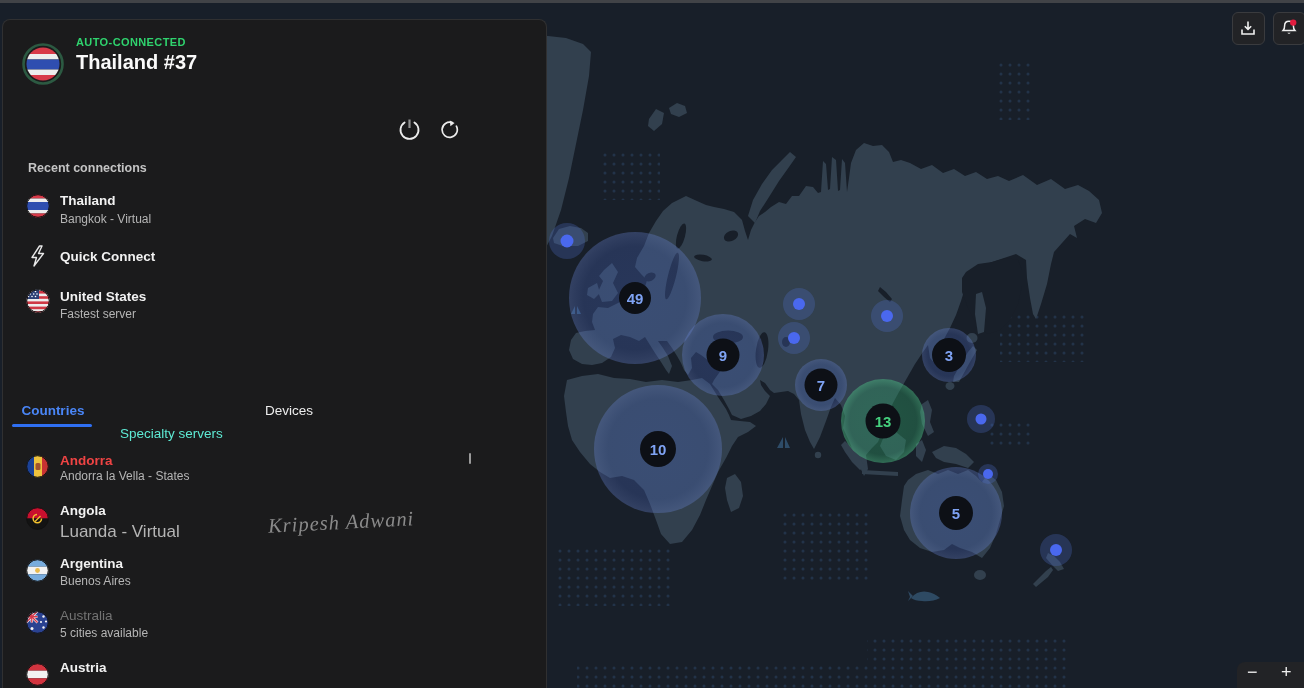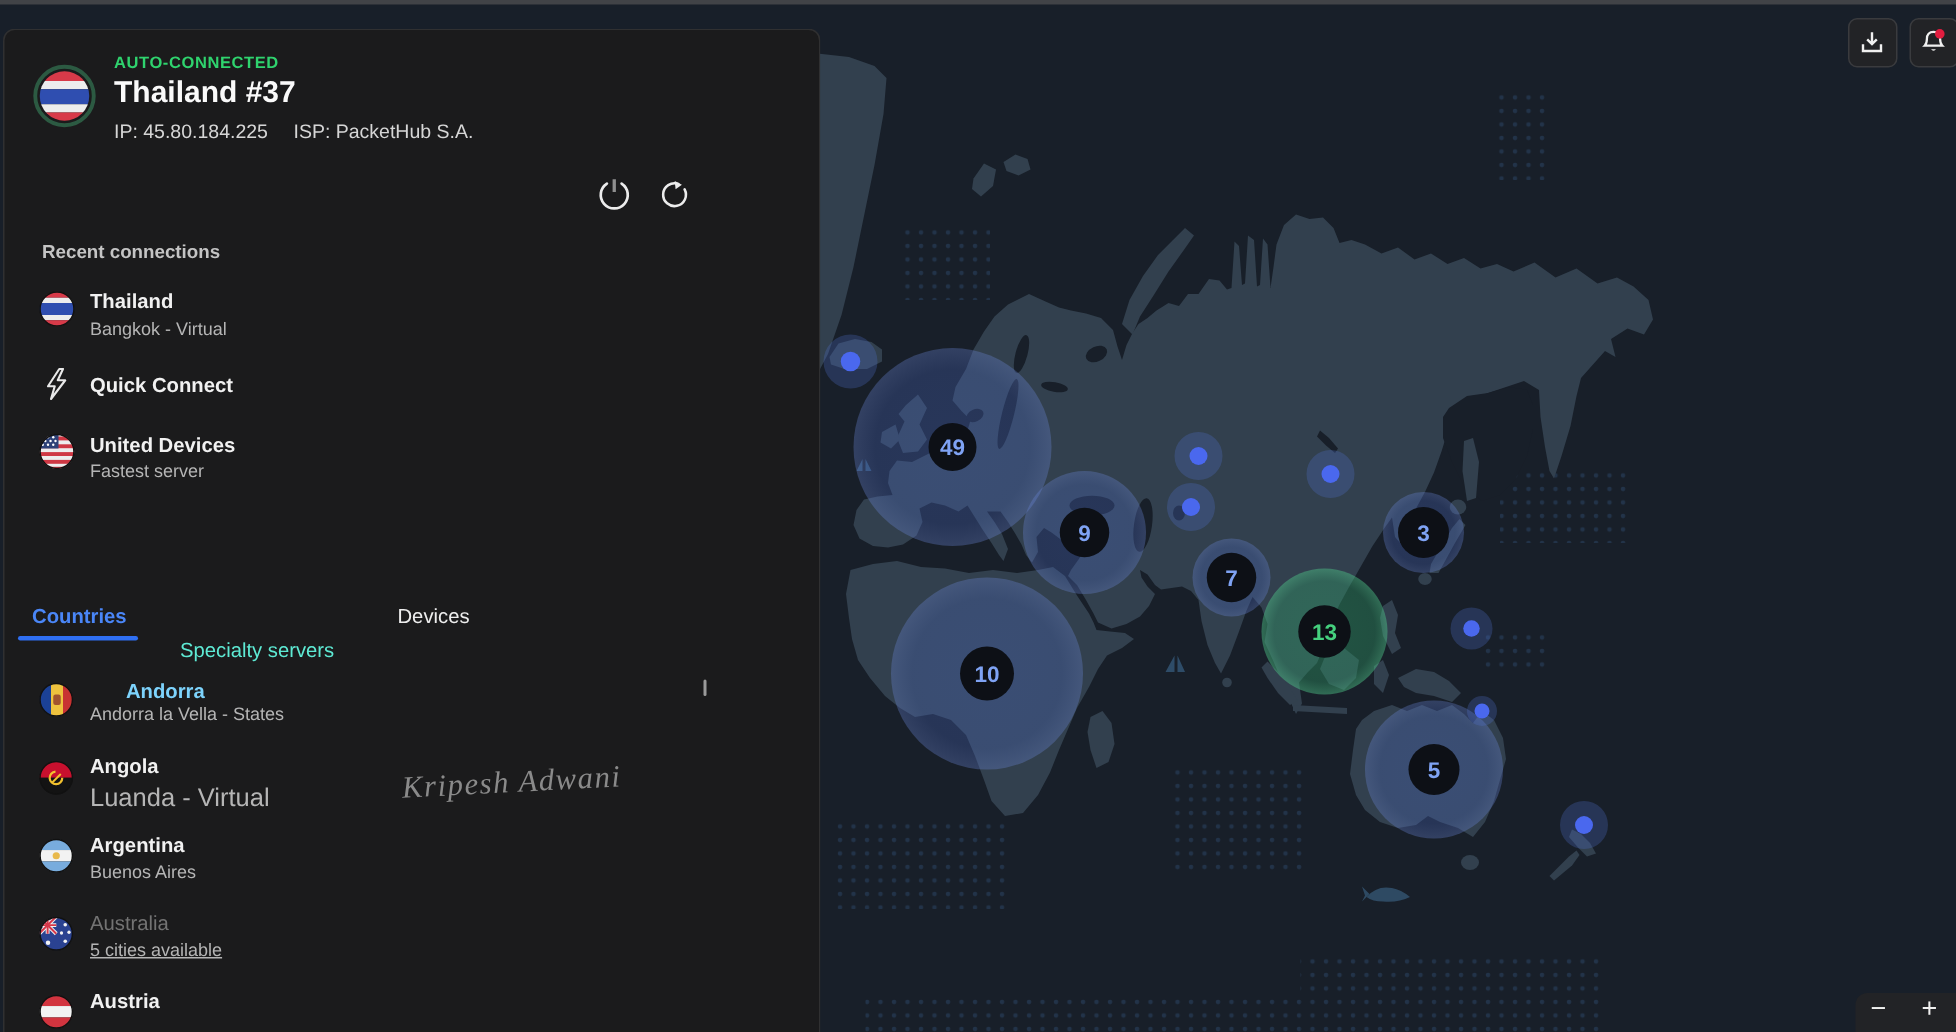--- a/index.html
+++ b/index.html
@@ -195,21 +195,20 @@
     <g clip-path="url(#thflag)">
       <rect x="4" y="5" width="36" height="7" fill="#d83a49"></rect>
       <rect x="4" y="12" width="36" height="5.5" fill="#ededed"></rect>
       <rect x="4" y="17.5" width="36" height="10" fill="#2f4eb0"></rect>
       <rect x="4" y="27.5" width="36" height="5.5" fill="#ededed"></rect>
       <rect x="4" y="33" width="36" height="7" fill="#d83a49"></rect>
     </g>
   </svg>
   <div class="abs" style="left:73px;top:15.5px;font-size:11px;font-weight:bold;color:#2fd36e;letter-spacing:.4px">AUTO-CONNECTED</div>
   <div class="abs" style="left:73px;top:31px;font-size:20px;font-weight:bold;color:#fafafa;">Thailand #37</div>
-  <div class="abs" style="left:73px;top:60px;font-size:13px;color:#d6d6d6;">IP: 45.80.184.225<span style="display:inline-block;width:17px"></span>ISP: PacketHub S.A.</div>
 
   <svg class="abs" style="left:394.5px;top:98px" width="23" height="23" viewBox="0 0 23 23">
     <path d="M6.6 4.4 A9 9 0 1 0 16.4 4.4" fill="none" stroke="#ececec" stroke-width="1.8" stroke-linecap="round"></path>
     <line x1="11.5" y1="1.5" x2="11.5" y2="10" stroke="#8f8f8f" stroke-width="2.2"></line>
   </svg>
   <svg class="abs" style="left:437px;top:100px" width="19" height="19" viewBox="0 0 19 19">
     <path d="M12.2 2.6 A7.6 7.6 0 1 0 16.4 6.2" fill="none" stroke="#ececec" stroke-width="1.7" stroke-linecap="round"></path>
     <path d="M9.8 0.6 L14.6 3.1 L10.4 6.2 Z" fill="#ececec"></path>
   </svg>
 
@@ -257,42 +256,42 @@
         <circle cx="4.2" cy="5" r=".8"></circle>
           <circle cx="7.7" cy="5" r=".8"></circle>
           <circle cx="11" cy="5" r=".8"></circle>
         <circle cx="2.5" cy="7.5" r=".8"></circle>
           <circle cx="6" cy="7.5" r=".8"></circle>
           <circle cx="9.5" cy="7.5" r=".8"></circle>
       </g>
     </g>
     <circle cx="12" cy="12" r="11.3" fill="none" stroke="#111" stroke-width="1"></circle>
   </svg>
-  <div class="abs" style="left:57px;top:269.2px;font-size:13.5px;font-weight:bold;color:#f1f1f1;">United Devices</div>
+  <div class="abs" style="left:57px;top:269.2px;font-size:13.5px;font-weight:bold;color:#f1f1f1;">United States</div>
   <div class="abs" style="left:57px;top:286.8px;font-size:12px;color:#b5b5b5;">Fastest server</div>
 
 
   <div class="abs" style="left:18.4px;top:383px;font-size:13.5px;font-weight:bold;color:#4a86f7;">Countries</div>
   <div class="abs" style="left:117px;top:406px;font-size:13.5px;color:#5eead4;">Specialty servers</div>
   <div class="abs" style="left:262px;top:383px;font-size:13.5px;color:#ededed;">Devices</div>
   <div class="abs" style="left:9.4px;top:404px;width:80px;height:2.5px;background:#2f6ff2;border-radius:2px;"></div>
 
   <svg class="abs" style="left:22.6px;top:435px" width="23" height="23" viewBox="0 0 23 23">
     <clipPath id="adf">
         <circle cx="11.5" cy="11.5" r="11"></circle>
       </clipPath>
     <g clip-path="url(#adf)">
       <rect x="0" y="0" width="8" height="23" fill="#1b4196"></rect>
       <rect x="8" y="0" width="8" height="23" fill="#eec23e"></rect>
       <rect x="16" y="0" width="7" height="23" fill="#c83232"></rect>
       <rect x="9.5" y="8" width="5" height="7" rx="1.5" fill="#a2542e"></rect>
     </g>
     <circle cx="11.5" cy="11.5" r="10.8" fill="none" stroke="#111" stroke-width="1"></circle>
   </svg>
-  <div class="abs" style="left:57px;top:432.5px;font-size:13.5px;font-weight:bold;color:#7dd3fc;margin-left:24px;">Andorra</div>
+  <div class="abs" style="left:57px;top:432.5px;font-size:13.5px;font-weight:bold;color:#ef4444;">Andorra</div>
   <div class="abs" style="left:57px;top:449px;font-size:12px;color:#b5b5b5;">Andorra la Vella - States</div>
 
   <svg class="abs" style="left:22.6px;top:487px" width="23" height="23" viewBox="0 0 23 23">
     <clipPath id="aof">
         <circle cx="11.5" cy="11.5" r="11"></circle>
       </clipPath>
     <g clip-path="url(#aof)">
       <rect x="0" y="0" width="23" height="11.5" fill="#c8102e"></rect>
       <rect x="0" y="11.5" width="23" height="11.5" fill="#131313"></rect>
       <path d="M15.5 11.5 A4.2 4.2 0 1 1 11 7.4" fill="none" stroke="#f2c12e" stroke-width="1.5"></path>
@@ -340,21 +339,21 @@
         <circle cx="17.5" cy="5.5" r="1.2"></circle>
           <circle cx="15" cy="11" r="1.1"></circle>
           <circle cx="20" cy="10.5" r="1.1"></circle>
           <circle cx="17.5" cy="16.5" r="1.2"></circle>
           <circle cx="6" cy="17.5" r="1.5"></circle>
       </g>
     </g>
     <circle cx="11.5" cy="11.5" r="10.8" fill="none" stroke="#111" stroke-width="1"></circle>
   </svg>
   <div class="abs" style="left:57px;top:587.8px;font-size:13.5px;font-weight:normal;color:#737373;">Australia</div>
-  <div class="abs" style="left:57px;top:605.8px;font-size:12px;color:#b5b5b5;text-decoration:underline;">5 cities available</div>
+  <div class="abs" style="left:57px;top:605.8px;font-size:12px;color:#b5b5b5;">5 cities available</div>
 
   <svg class="abs" style="left:22.6px;top:643px" width="23" height="23" viewBox="0 0 23 23">
     <clipPath id="atf">
         <circle cx="11.5" cy="11.5" r="11"></circle>
       </clipPath>
     <g clip-path="url(#atf)">
       <rect x="0" y="0" width="23" height="7.7" fill="#d2343f"></rect>
       <rect x="0" y="7.7" width="23" height="7.6" fill="#f2f2f2"></rect>
       <rect x="0" y="15.3" width="23" height="7.7" fill="#d2343f"></rect>
     </g>

